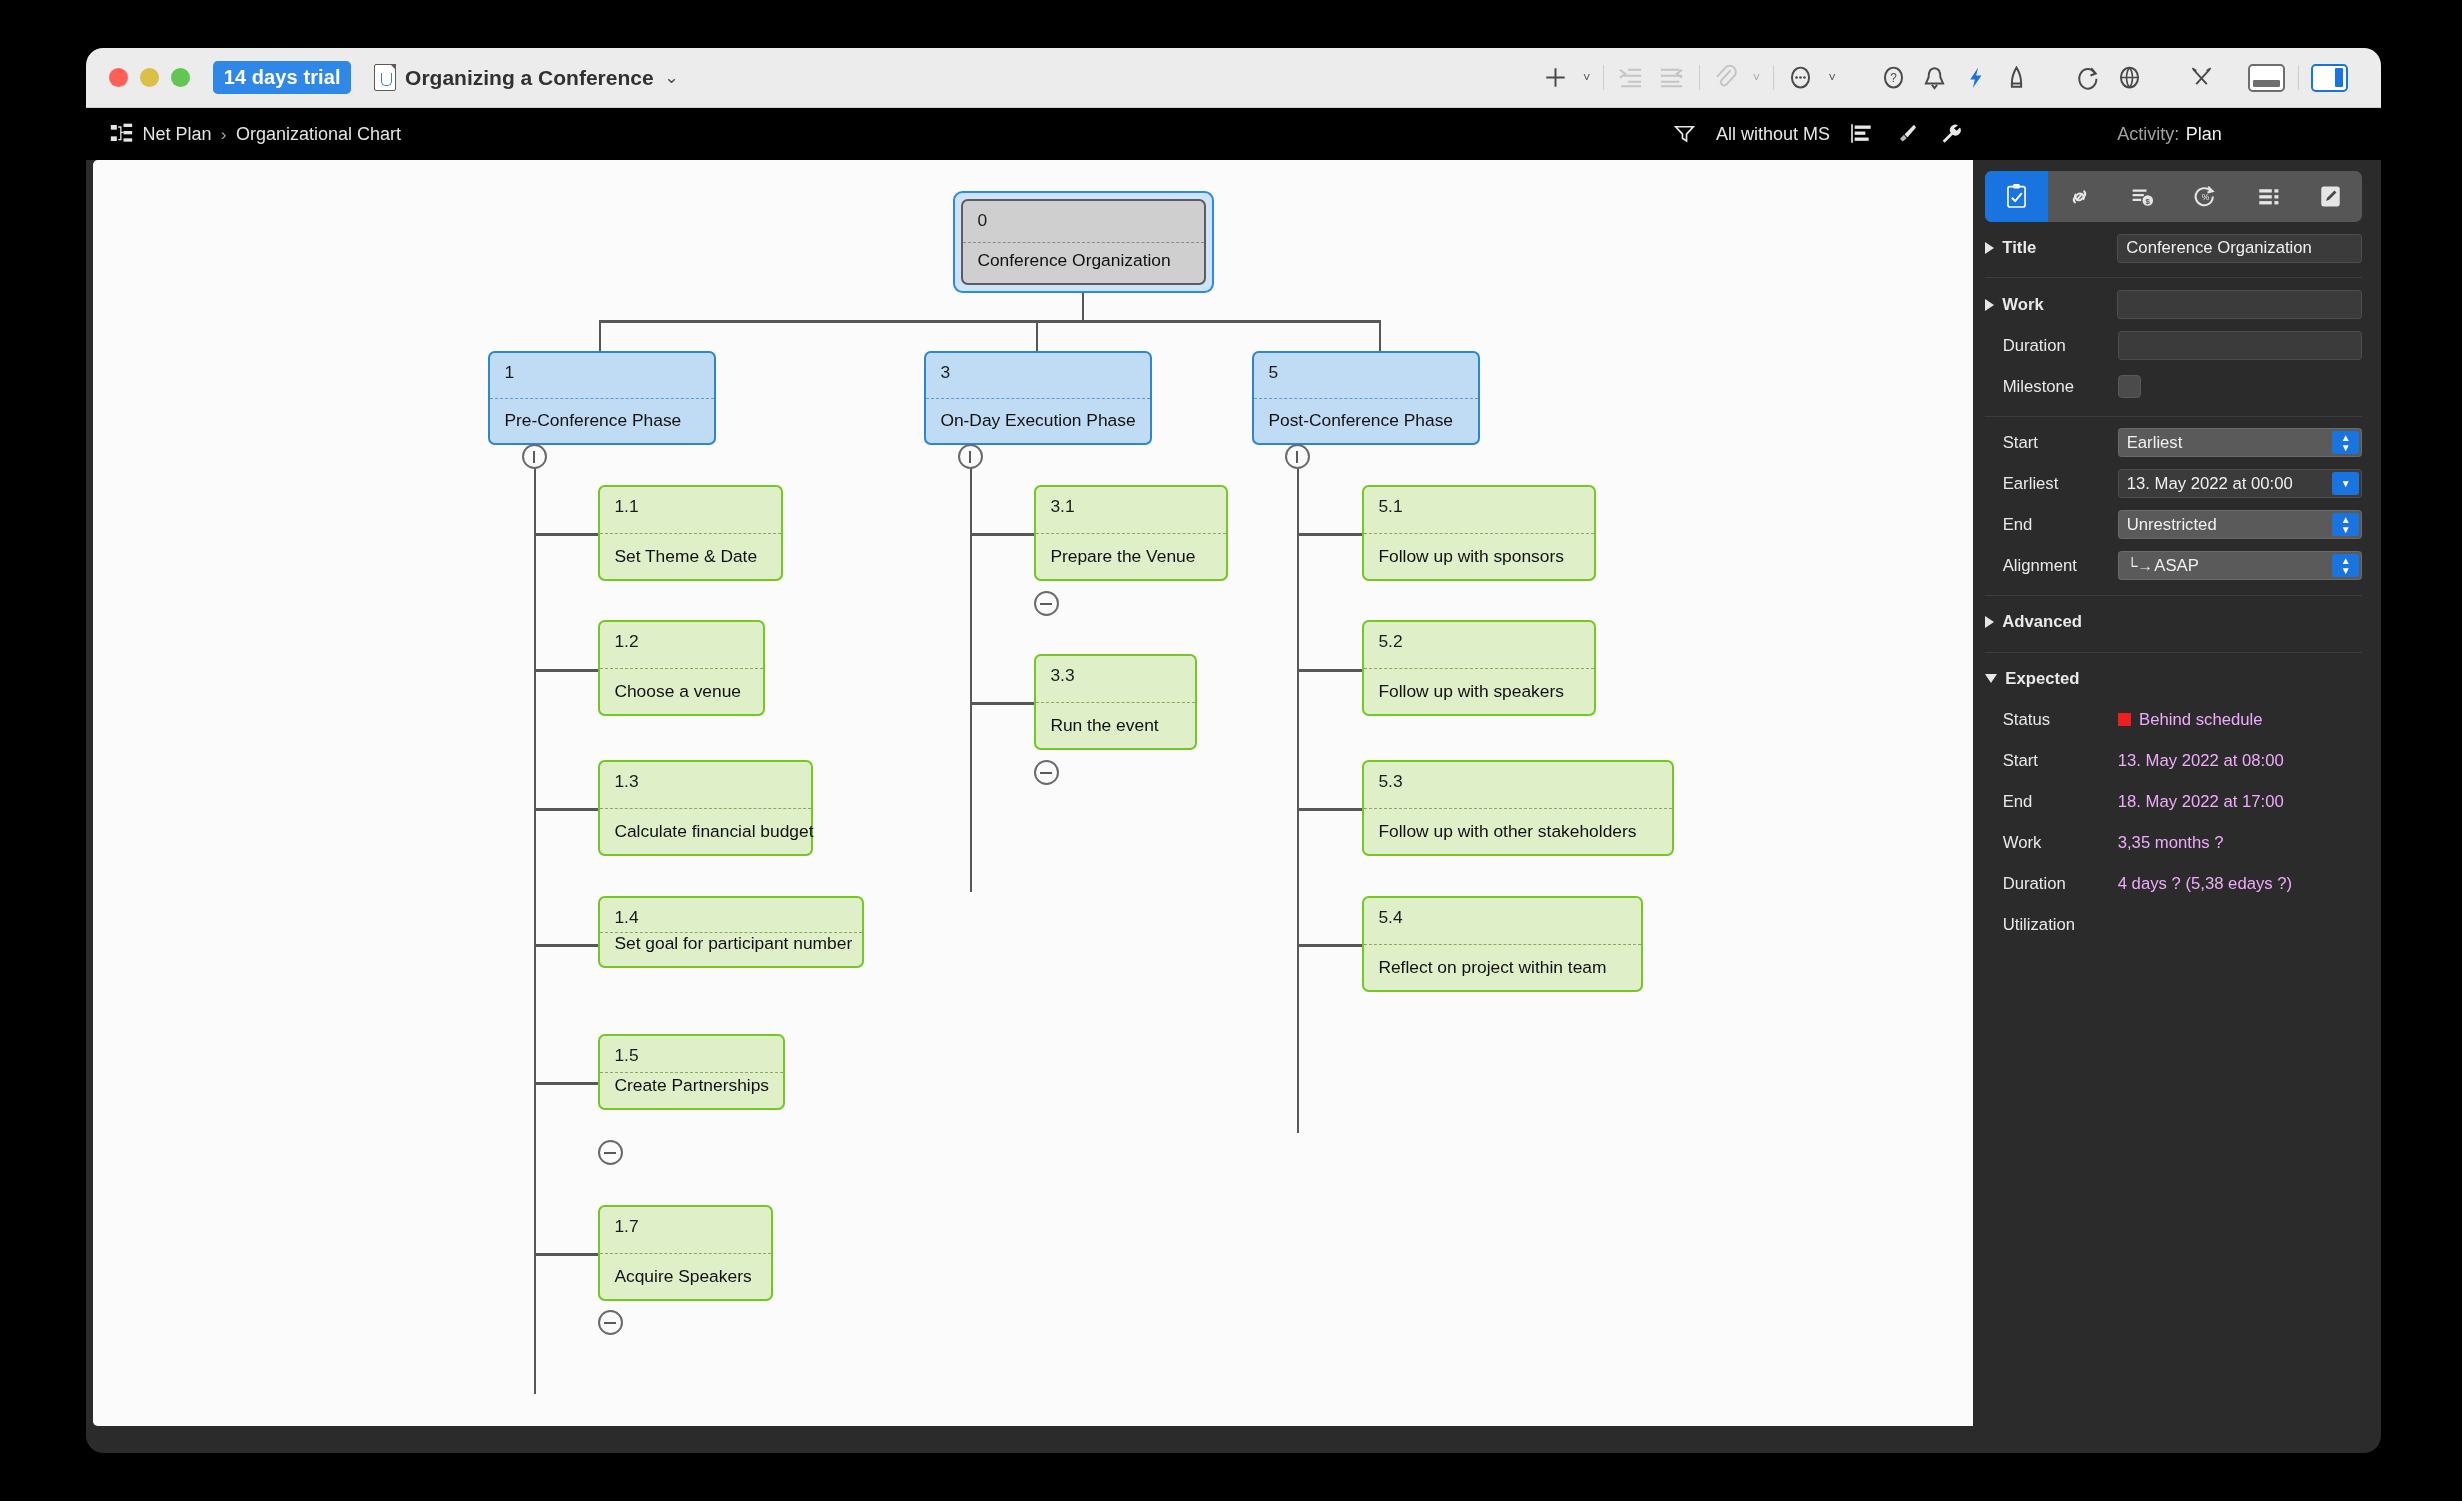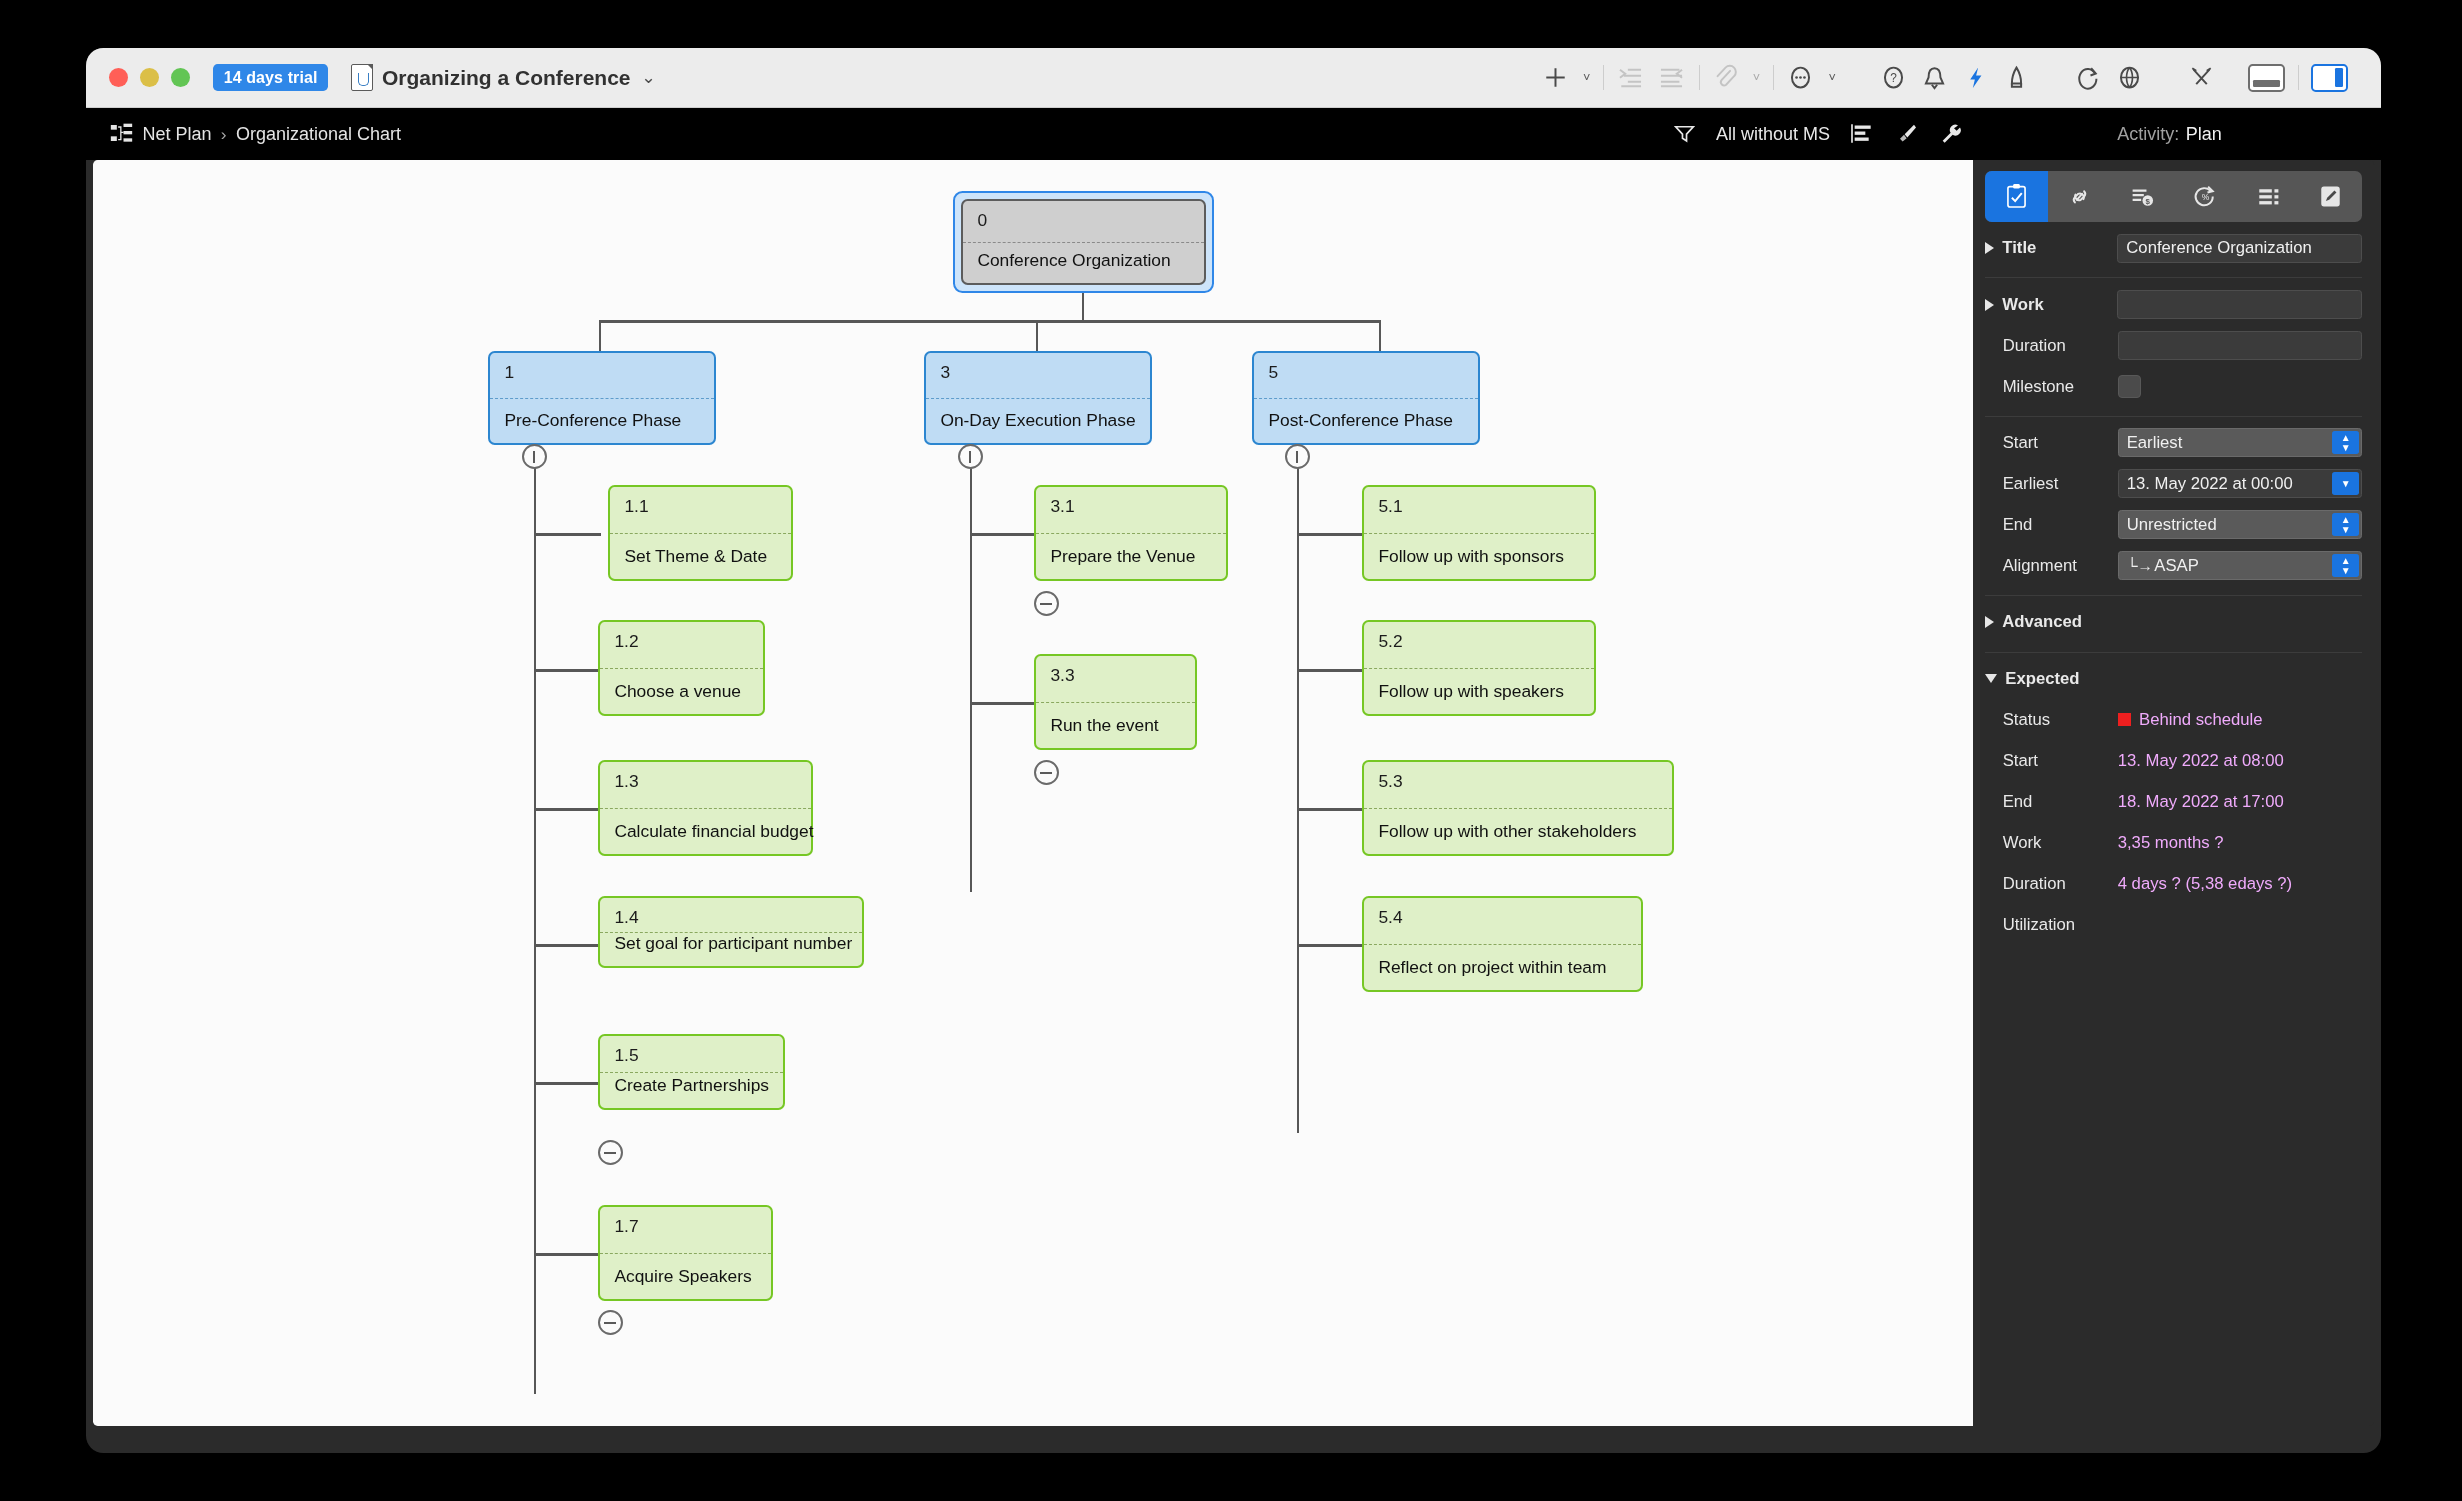--- a/index.html
+++ b/index.html
@@ -31,21 +31,21 @@
   }
   .traffic { display: flex; gap: 12px; margin-left: 23px; }
   .tl { width: 19px; height: 19px; border-radius: 50%; }
   .tl.red { background: #ff5f57; }
   .tl.yellow { background: #dbbf47; }
   .tl.green { background: #62c554; }
 
   .trial-badge {
     margin-left: 23px;
     background: #2f87e8; color: #fff;
-    font-size: 16px; font-weight: 600;
+    font-size: 20px; font-weight: 600;
     padding: 4.7px 10.7px; border-radius: 4.7px;
     letter-spacing: 0.1px;
   }
   .doc-icon {
     margin-left: 23px; width: 21.4px; height: 27px;
     background: #fff; border: 1.3px solid #5a5a5a; border-radius: 2px;
     position: relative; flex: none;
   }
   .doc-icon::before {
     content: ""; position: absolute; right: -1.3px; top: -1.3px;
@@ -478,21 +478,21 @@
       <div class="node phase" style="left:1159px; top:191px; width:228px; height:94px;">
         <div class="nid">5</div>
         <div class="divider"></div>
         <div class="ntitle">Post-Conference Phase</div>
       </div>
 
       <div class="marker bar" style="left:429px;  top:284px;"></div>
       <div class="marker bar" style="left:865px; top:284px;"></div>
       <div class="marker bar" style="left:1192px; top:284px;"></div>
 
-      <div class="node" style="left:505px; top:325px; width:185px; height:96px;margin-left:10px;">
+      <div class="node" style="left:505px; top:325px; width:185px; height:96px;">
         <div class="nid">1.1</div>
         <div class="divider"></div>
         <div class="ntitle">Set Theme &amp; Date</div>
       </div>
       <div class="node" style="left:505px; top:460px; width:167px; height:96px;text-align:right;">
         <div class="nid">1.2</div>
         <div class="divider"></div>
         <div class="ntitle">Choose a venue</div>
       </div>
       <div class="node" style="left:505px; top:600px; width:215px; height:96px;">

